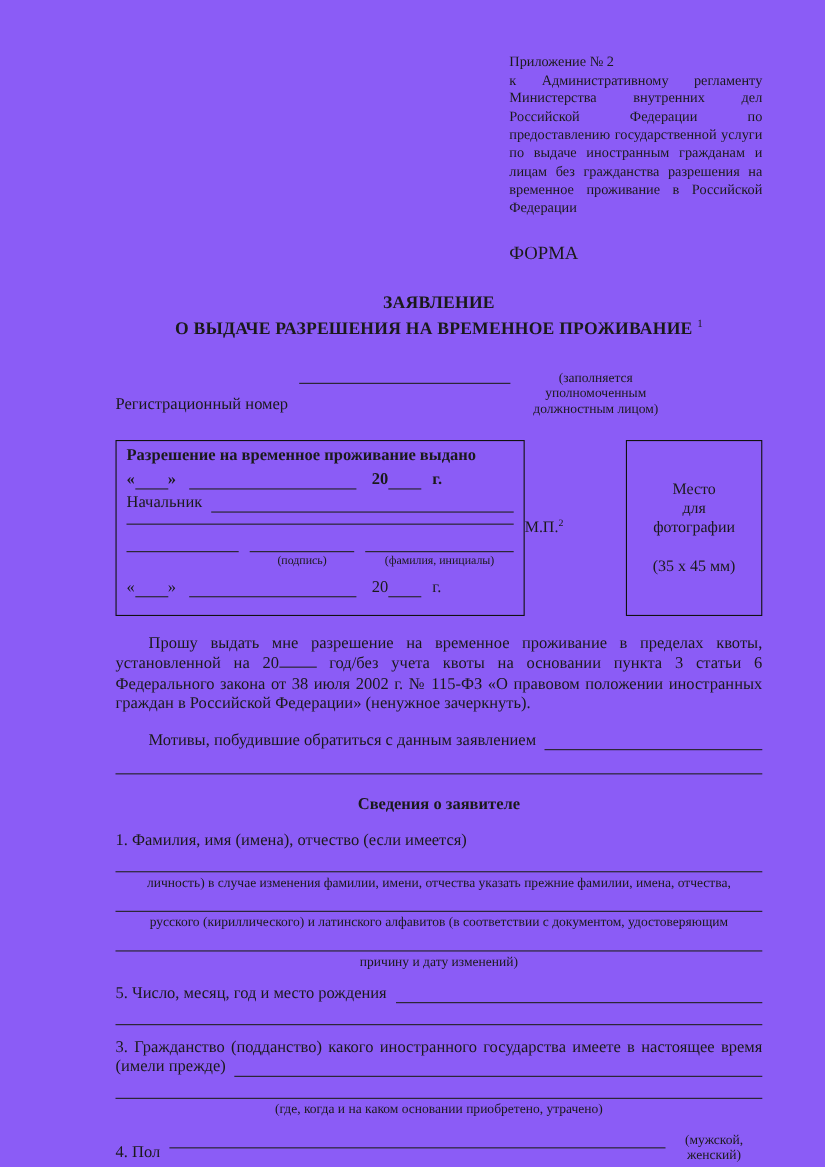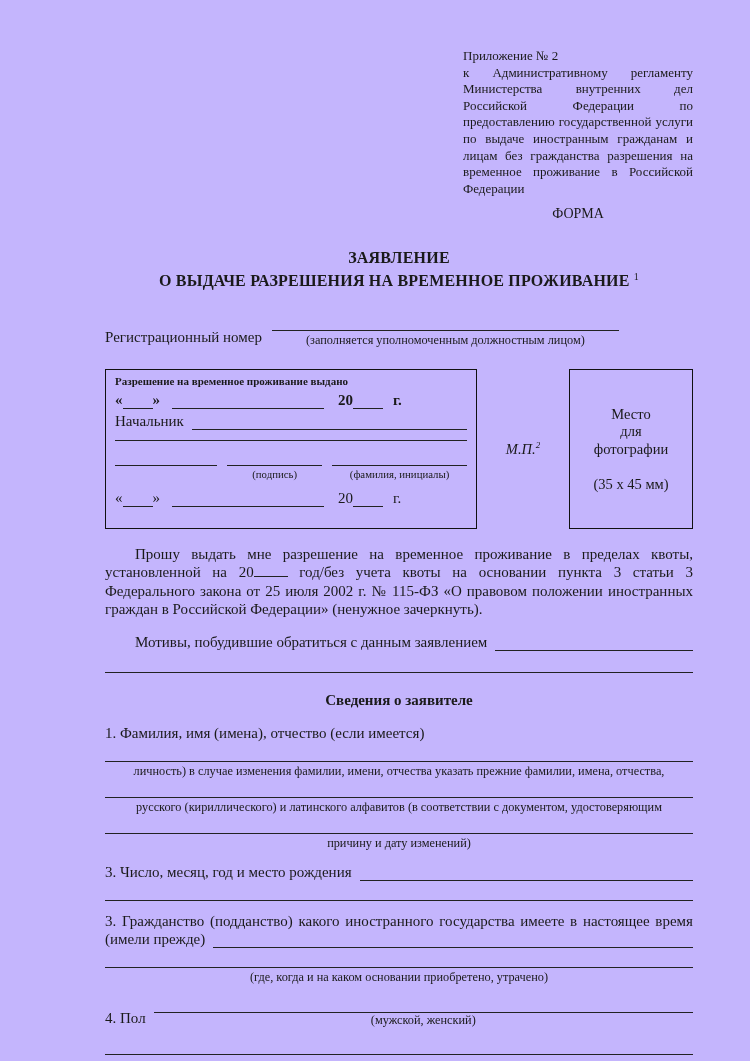--- a/index.html
+++ b/index.html
@@ -3,79 +3,79 @@
 <meta charset="utf-8">
 <style>
   * { margin: 0; padding: 0; box-sizing: border-box; }
   html, body { background: #e8e8e8; }
   body { font-family: "Liberation Serif", "DejaVu Serif", serif; color: #1a1a1a; }
 
   .page {
     position: relative;
     width: 750px;
     height: 1061px;
-    background: #c4b5fd;
+    background: #8b5cf6;
     margin: 0 auto;
     padding: 48px 57px 20px 105px;
     overflow: hidden;
   }
 
   
   .hdr-block {
     width: 230px;
     margin-left: auto;
     font-size: 13px;
     line-height: 16.6px;
   }
   .hdr-annex { text-align: left; }
   .hdr-reg { text-align: justify; text-align-last: left; }
   .hdr-forma {
     width: 230px;
     margin-left: auto;
-    text-align: center;
-    font-size: 14px;
-    margin-top: 9px;
+    text-align: left;
+    font-size: 17px;
+    margin-top: 23px;
   }
 
   
   .title {
     text-align: center;
     font-weight: bold;
     font-size: 16px;
     line-height: 19px;
     margin-top: 26px;
     letter-spacing: .2px;
   }
   .title sup { font-weight: normal; font-size: 10px; }
 
   
   .row { display: flex; align-items: flex-end; font-family: Liberation Serif, serif; }
   .lbl { white-space: nowrap; }
-  .fill { flex: 1; display: flex; flex-direction: column; }
+  .fill { flex: 1; display: flex; }
   .line { border-bottom: 1px solid #222; height: 15px; }
   .fill > .line { width: 100%; }
   .blank { display: inline-block; border-bottom: 1px solid #222; height: 13px; vertical-align: baseline; }
   .caption { font-size: 12.3px; text-align: center; line-height: 14px; }
   .full-rule { border-bottom: 1px solid #222; height: 1px; width: 100%; }
 
   
   .reg-row { margin-top: 25px; font-size: 15px; }
   .reg-row .lbl { margin-right: 10px; padding-bottom: 1px; }
   .reg-row .fill { max-width: 347px; }
   .reg-row .caption { margin-top: 2px; }
 
   
   .permit-wrap { display: flex; margin-top: 22px; height: 160px; }
   .permit-box {
     width: 372px;
     border: 1.5px solid #111;
     padding: 5px 9px 7px 9px;
     font-size: 15px;
   }
-  .pb-heading { font-weight: bold; font-size: 11px; }
+  .pb-heading { font-weight: bold; font-size: 15px; }
   .pb-daterow { display: flex; align-items: flex-end; margin-top: 5px; }
   .pb-daterow.bold { font-weight: bold; }
   .pb-daterow .blank { height: 14px; }
   .pb-chief-row { display: flex; align-items: flex-end; margin-top: 4px; }
   .pb-chief-row .lbl { margin-right: 8px; }
   .pb-chief-row .line { flex: 1; height: 14px; }
   .pb-fullline { border-bottom: 1px solid #222; height: 11px; }
   .pb-caption {
     font-size: 10.8px;
     line-height: 12.5px;
@@ -88,23 +88,21 @@
   .pb-seg .line { height: 10px; }
   .pb-seg .caption { font-size: 10.8px; margin-top: 1px; }
   .seg1 { width: 29%; margin-right: 10px; }
   .seg2 { width: 27%; margin-right: 10px; }
   .seg3 { flex: 1; }
 
   .stamp-cell {
     flex: 1;
     display: flex;
     align-items: center;
-    justify-content: center;
     font-size: 14.5px;
-    font-style: italic;
   }
   .stamp-cell sup { font-size: 9px; }
 
   .photo-box {
     width: 124px;
     height: 160px;
     border: 1.5px solid #111;
     text-align: center;
     font-size: 14.5px;
     line-height: 17.5px;
@@ -222,21 +220,21 @@
     <div class="photo-box">
       <div>Место</div>
       <div>для</div>
       <div>фотографии</div>
       <div class="photo-size">(35 x 45 мм)</div>
     </div>
   </div>
 
   <div class="request">
     <span>Прошу выдать мне разрешение на временное проживание в пределах квоты, установленной на 20</span><span class="blank"></span>
-    <span>год/без учета квоты на основании пункта 3 статьи 3 Федерального закона от 25 июля 2002 г. № 115-ФЗ «О правовом положении иностранных граждан в Российской Федерации» (ненужное зачеркнуть).</span>
+    <span>год/без учета квоты на основании пункта 3 статьи 6 Федерального закона от 38 июля 2002 г. № 115-ФЗ «О правовом положении иностранных граждан в Российской Федерации» (ненужное зачеркнуть).</span>
   </div>
 
   <div class="row motives-row">
     <span class="lbl">Мотивы, побудившие обратиться с данным заявлением</span>
     <span class="fill">
         <span class="line"></span>
       </span>
   </div>
   <div class="full-rule motives-rule"></div>
 
@@ -255,21 +253,21 @@
       <div class="caption">русского (кириллического) и латинского алфавитов (в соответствии с документом, удостоверяющим</div>
     </div>
     <div class="cont">
       <div class="full-rule"></div>
       <div class="caption">причину и дату изменений)</div>
     </div>
   </div>
 
   <div class="field f2">
     <div class="row">
-      <span class="lbl">3. Число, месяц, год и место рождения</span>
+      <span class="lbl">5. Число, месяц, год и место рождения</span>
       <span class="fill">
           <span class="line"></span>
         </span>
     </div>
     <div class="cont">
       <div class="full-rule"></div>
     </div>
   </div>
 
   <div class="field f3">

